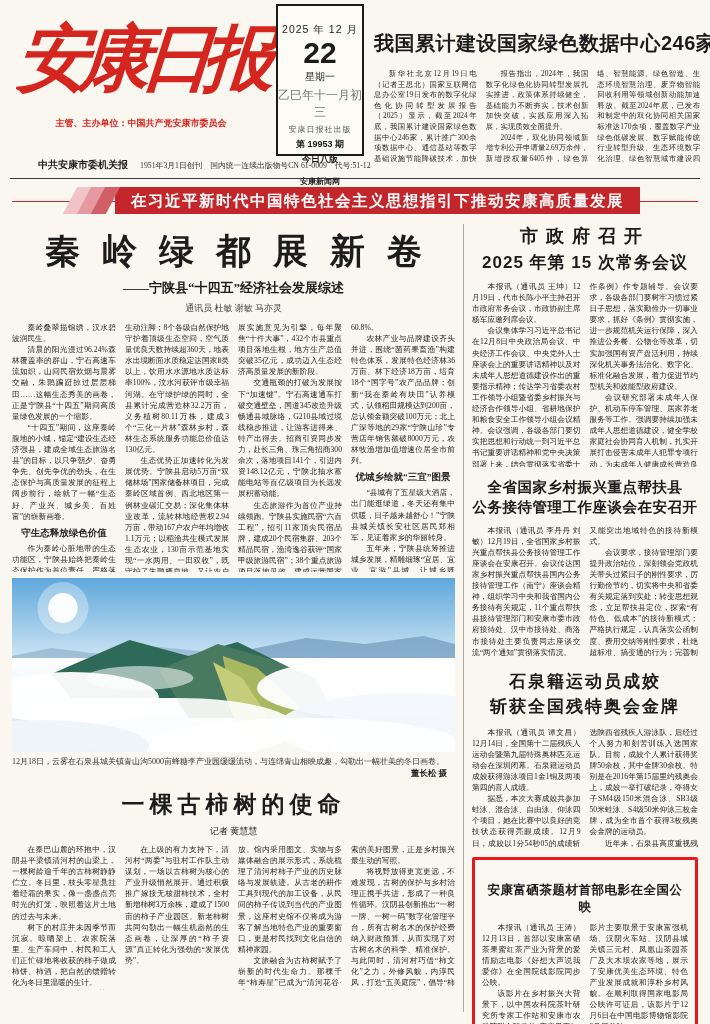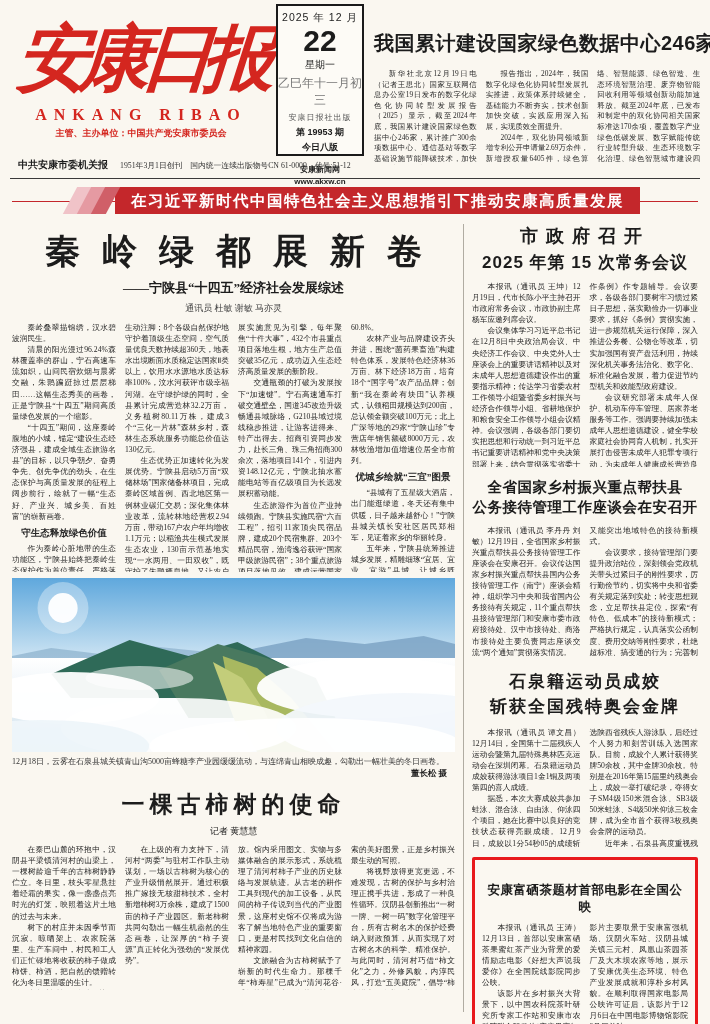--- a/index.html
+++ b/index.html
@@ -12,39 +12,39 @@
   .masthead { position:relative; height:178px; margin:0 10px; }
   .brand { position:absolute; left:0; top:2px; width:262px; text-align:center; }
   .calligraphy { font-family:"DejaVu Serif", serif; font-style:italic; font-weight:bold;
                  font-size:72px; line-height:1.55; color:#d4261f; letter-spacing:-10px;
                  white-space:nowrap; transform:skewX(-4deg); }
   .pinyin { margin-top:-8px; font-weight:bold; font-size:16px; letter-spacing:7px;
             color:#d4261f; font-family:"Liberation Serif", serif; }
   .supervisor { margin-top:3px; font-size:9px; font-weight:bold; color:#d4261f;
                 font-family:Liberation Mono, monospace; }
   .datebox { position:absolute; left:266px; top:4px; width:88px; height:152px;
-             border:2px solid #1a1a1a; background:#fdfbf6; text-align:center; padding-top:5px;
+             border:2px solid #1a1a1a; background:#fdfbf6; text-align:center; padding-top:17px;
              font-family:"Liberation Sans", sans-serif; }
   .db-month { font-size:10.5px; letter-spacing:1px; }
   .db-day { font-size:30px; font-weight:bold; line-height:1.05; }
   .db-week { font-size:10px; margin-top:1px; }
   .db-lunar { font-size:12px; color:#777; margin-top:3px; }
   .db-pub { font-size:8px; color:#555; margin-top:3px; letter-spacing:1px; }
   .db-issue { font-size:9px; margin-top:3px; font-weight:bold; }
   .db-pages { font-size:9px; margin-top:2px; font-weight:bold; }
   .db-site { font-size:8px; margin-top:10px; font-weight:bold; }
   .db-url { font-size:8px; margin-top:2px; font-weight:bold; }
   .top-story { position:absolute; left:364px; top:30px; right:0; }
   .top-hl { font-family:"Liberation Sans", sans-serif; font-weight:900; font-size:20px;
             white-space:nowrap; letter-spacing:0.5px; }
   .top-cols { display:flex; gap:9px; margin-top:12px; height:96px; overflow:hidden; }
   .ncol { flex:1; font-size:7.4px; line-height:10.6px; text-align:justify; color:#2a2a2a; }
   .mast-info { position:absolute; left:8px; bottom:6px; width:370px; display:flex;
                align-items:baseline; gap:12px; white-space:nowrap; }
-  .mi-org { font-size:10px; font-weight:bold; }
+  .mi-org { font-size:10px; font-weight:bold;margin-left:20px; }
   .mi-rest { font-size:7.8px; color:#333; }
   .rule-full { border:none; border-top:1.5px solid #3a3a3a; margin:0 10px; }
 
   
   .banner-wrap { position:relative; height:27px; margin:8px 12px 10px; }
   .banner-wrap::before { content:""; position:absolute; left:0; right:0; top:50%;
                          border-top:1.5px solid #c4272b; }
   .banner-inner { position:absolute; left:50%; top:0; transform:translateX(-50%);
                   display:flex; align-items:stretch; height:27px; }
   .deco { width:15px; transform:skewX(-28deg); margin-right:-7px; }
@@ -99,21 +99,20 @@
   .movie-cols { height:102px; margin-top:6px; }
 </style>
 </head>
 <body>
 
 <div class="page">
 
   <header class="masthead">
     <div class="brand">
       <div class="calligraphy">安康日报</div>
-      <div class="pinyin">ANKANG  RIBAO</div>
       <div class="supervisor">主管、主办单位：中国共产党安康市委员会</div>
     </div>
 
     <div class="datebox">
       <div class="db-month">2025 年 12 月</div>
       <div class="db-day">22</div>
       <div class="db-week">星期一</div>
       <div class="db-lunar">乙巳年十一月初三</div>
       <div class="db-pub">安康日报社出版</div>
       <div class="db-issue">第 19953 期</div>

